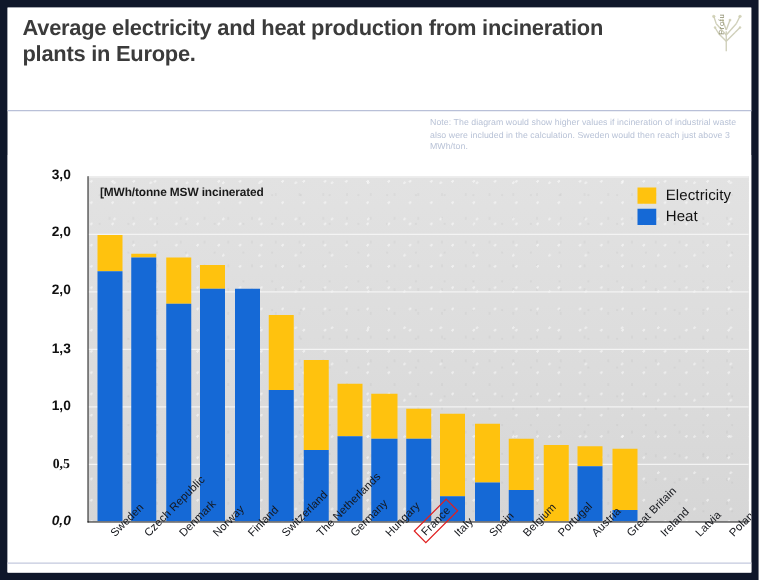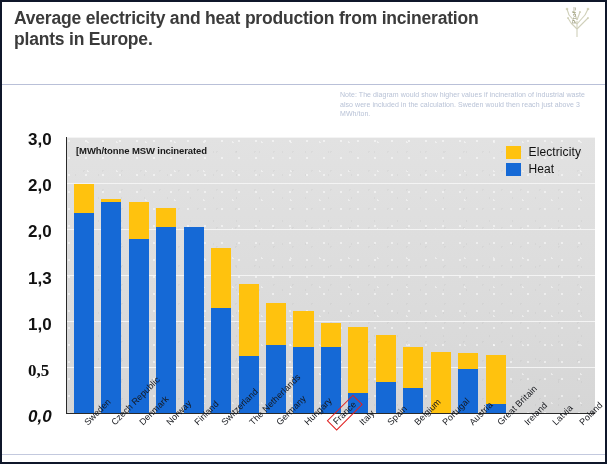--- a/index.html
+++ b/index.html
@@ -7,21 +7,21 @@
   body {
     width:607px; height:464px;
     background:#ffffff;
     font-family:"Liberation Sans", sans-serif;
     overflow:hidden;
   }
   #page {
     position:relative;
     width:607px; height:464px;
     background:#ffffff;
-    border:2px solid #0f172a;
+    border:6px solid #0f172a;
     overflow:hidden;
   }
 
   
   #header {
     position:absolute; left:0; top:0; width:605px; height:83px;
     background:#ffffff;
     border-bottom:1px solid #b9c0d8;
   }
   #title {
@@ -84,22 +84,22 @@
     pointer-events:none;
   }
   .gridline {
     position:absolute; left:0; width:100%; height:1px;
     background:#f4f4f4;
   }
 
   
   .ytick {
     position:absolute; right:0; width:34px;
-    text-align:left;
-    font-size:17px; font-weight:bold; color:#111;
+    text-align:center;
+    font-size:11px; font-weight:bold; color:#111;
     transform:translateY(-7px);
   }
   #yaxis { position:absolute; left:20px; top:17px; width:40px; height:277px; }
 
   
   #unit-label {
     position:absolute; left:9px; top:8px;
     font-size:9.5px; color:#1a1a1a; font-weight:bold;
     letter-spacing:-0.1px;
   }

